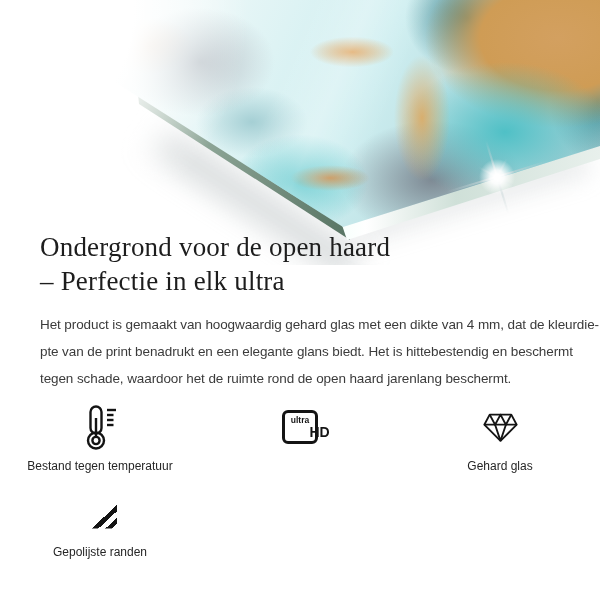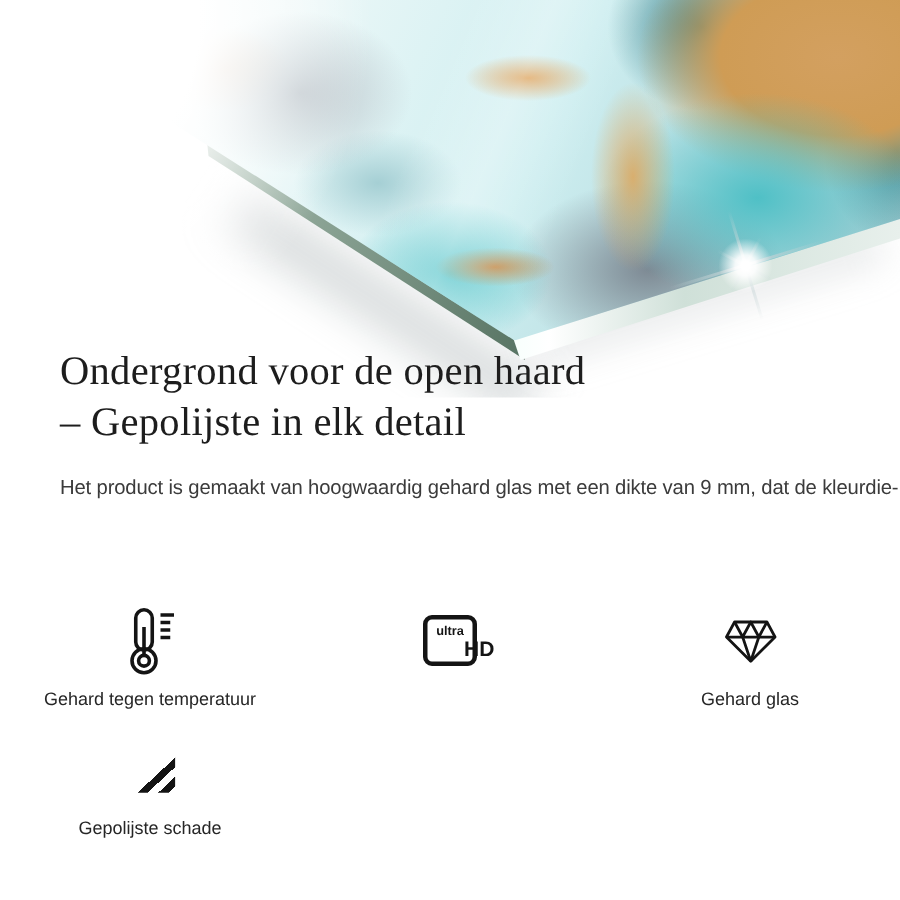--- a/index.html
+++ b/index.html
@@ -91,43 +91,45 @@
       <div class="ray ray1"></div>
       <div class="ray ray2"></div>
       <div class="ray ray3"></div>
       <div class="ray ray4"></div>
       <div class="glow"></div>
     </div>
   </div>
 
   <h1 class="headline" style="margin:0;">
     <div>Ondergrond voor de open haard</div>
-    <div>– Gepolijste in elk detail</div>
+    <div>– Perfectie in elk ultra</div>
   </h1>
 
   <div class="para">
-    <div>Het product is gemaakt van hoogwaardig gehard glas met een dikte van 9 mm, dat de kleurdie-</div>
+    <div>Het product is gemaakt van hoogwaardig gehard glas met een dikte van 4 mm, dat de kleurdie-</div>
+    <div>pte van de print benadrukt en een elegante glans biedt. Het is hittebestendig en beschermt</div>
+    <div>tegen schade, waardoor het de ruimte rond de open haard jarenlang beschermt.</div>
   </div>
 
   <div class="features">
 
     <div class="cell">
       <div class="icon-wrap">
         <svg width="38" height="46" viewBox="0 0 38 46">
           <circle class="ic" cx="15" cy="36.5" r="8" fill="#ffffff"></circle>
           <rect class="ic" x="9.5" y="2.5" width="11" height="27" rx="5.5" fill="#ffffff"></rect>
           <line class="ic" x1="15" y1="14" x2="15" y2="32" stroke-width="2.2"></line>
           <circle class="ic" cx="15" cy="36.5" r="3.6" stroke-width="2.2"></circle>
           <line class="ic" x1="26" y1="6" x2="35" y2="6" stroke-width="2.2"></line>
           <line class="ic" x1="26" y1="11" x2="32.5" y2="11" stroke-width="2.2"></line>
           <line class="ic" x1="26" y1="16" x2="32.5" y2="16" stroke-width="2.2"></line>
           <line class="ic" x1="26" y1="21" x2="32.5" y2="21" stroke-width="2.2"></line>
         </svg>
       </div>
-      <div class="label">Gehard tegen temperatuur</div>
+      <div class="label">Bestand tegen temperatuur</div>
     </div>
 
     <div class="cell">
       <div class="icon-wrap">
         <div class="uhd">
           <span class="t1">ultra</span>
           <span class="t2">HD</span>
         </div>
       </div>
     </div>
@@ -142,18 +144,18 @@
           <path class="ic" stroke-width="2" d="M17 19 L24 40 M31 19 L24 40"></path>
         </svg>
       </div>
       <div class="label">Gehard glas</div>
     </div>
 
     <div class="cell">
       <div class="icon-wrap">
         <div class="stripes"></div>
       </div>
-      <div class="label">Gepolijste schade</div>
+      <div class="label">Gepolijste randen</div>
     </div>
 
 
   </div>
 </div>
 
 </body></html>

